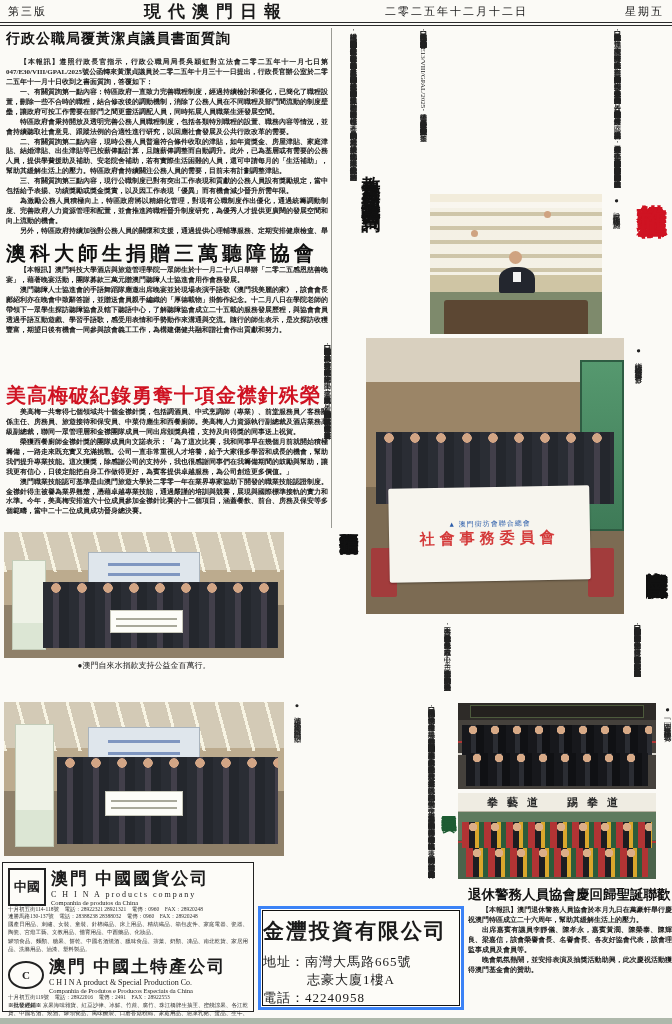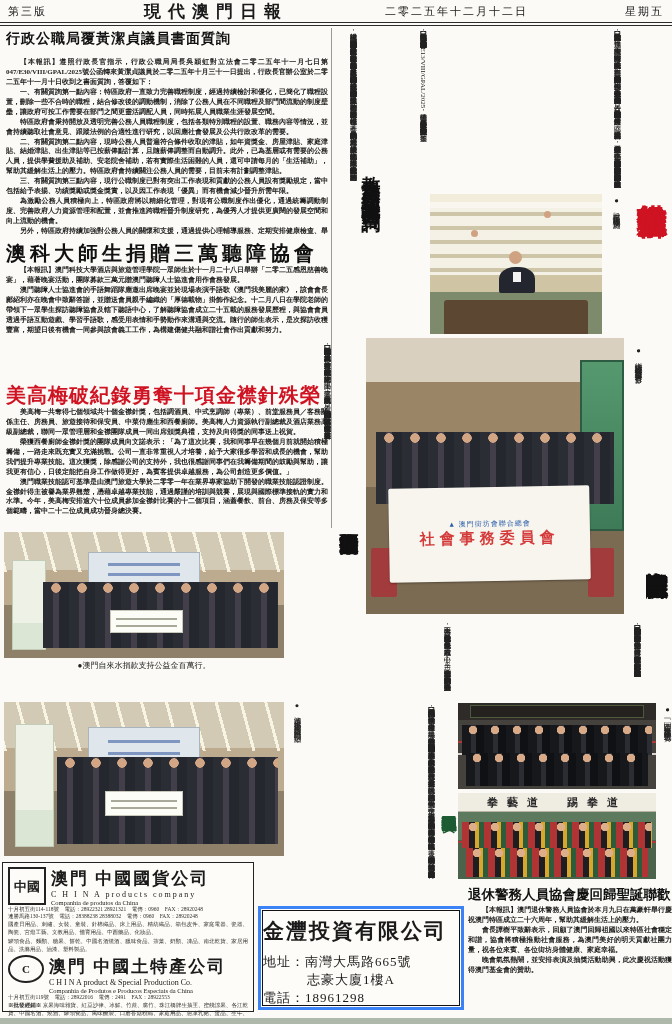--- a/index.html
+++ b/index.html
@@ -64,21 +64,21 @@
       background-size:22px 100%,auto;}
   .ph-kb2{background:linear-gradient(180deg,#5e7a5e 0 55%,#4b634b 55% 100%);}
   .kb-sign{left:0;top:0;width:100%;height:22%;background:#efece2;display:flex;align-items:center;justify-content:center;
            font-weight:bold;color:#2b2b2b;font-size:11px;letter-spacing:9px;white-space:nowrap;box-shadow:inset 0 -1px 0 #b9b4a4;}
   .crowd-color{background-image:
       radial-gradient(circle at 11px 5px,#dcae89 4px,rgba(0,0,0,0) 4.5px),
       repeating-linear-gradient(90deg,#b13434 0 7px,#1d1d22 7px 13px,#d9a62c 13px 17px,#2c5c3a 17px 22px);
       background-size:22px 100%,auto;}
   
   .adbox{position:absolute;border:1px solid #222;background:#fdfcf8;box-sizing:border-box;padding:4px 5px;}
-  .ad-title-row{display:flex;align-items:flex-start;gap:5px;}
+  .ad-title-row{display:flex;align-items:center;gap:5px;}
   .seal{width:34px;height:34px;border:2px solid #222;display:flex;align-items:center;justify-content:center;
         font-weight:bold;font-size:13px;line-height:1;color:#222;}
   .ring-logo{width:32px;height:24px;border:2px solid #222;border-radius:50%;display:flex;align-items:center;
              justify-content:center;font-weight:bold;font-size:11px;color:#222;}
   .ad-cn{font-size:17px;font-weight:bold;letter-spacing:2px;white-space:nowrap;}
   .ad-en{font-size:8px;letter-spacing:2px;white-space:nowrap;}
   .ad-pt{font-size:6.5px;white-space:nowrap;}
   .ad-addr{font-size:5.5px;color:#333;white-space:nowrap;}
   .ad-small{font-size:5.5px;line-height:1.5;color:#333;text-align:justify;}
   .jinfeng{position:absolute;border:3px solid #3b82f6;box-shadow:inset 0 0 0 1px #fff,inset 0 0 0 2px #111;
@@ -210,21 +210,21 @@
     <div class="layer crowd crowd-color" style="left:2%;top:34%;width:96%;height:30%;"></div>
     <div class="layer crowd crowd-color" style="left:4%;top:64%;width:92%;height:34%;"></div>
   </div>
   <div class="abs v vcap" style="left:659px;top:705px;width:13px;height:174px;">●「回歸盃」無毒最強踢拳挑戰賽</div>
   <div class="abs v hl hl-green" style="left:438px;top:704px;width:20px;height:200px;font-size:15px;text-align:center;">無毒最強踢拳挑戰賽圓滿落幕</div>
   <div class="abs v vbody jt" style="left:336px;top:704px;width:100px;height:198px;">【本報訊】為慶祝澳門回歸祖國二十六周年，弘揚愛國愛澳精神，引導青少年建立積極向上、遠離毒品、參與有益身心的體育活動，由中國澳門踢拳總會與拳擊俱樂部合辦的「回歸盃」無毒最強踢拳挑戰賽日前勝利舉行。本屆賽事共設二十六場比賽，參賽者年齡橫跨十二歲至五十歲，生動詮釋了「運動自我不分年齡，百花齊放」的競技理念。參賽選手在擂台上盡情綻放風采，以嚴謹的戰術、頑強的鬥志超越自我，不畏懼對手的強大，堅定信念。本屆賽事兒童組共十五場對決，吸引四至十二歲的小拳手踴躍參戰，比賽採用一分半鐘三回合制，不僅考驗小拳手的體能儲備，更講求臨場的戰術執行。賽後，中國澳門踢拳總會理事長表示，將繼續弘揚體育精神，持續為澳門體育事業發展與青少年健康成長注入動力。</div>
 
   <div class="abs hl" style="left:468px;top:886px;width:204px;font-size:13.5px;">退休警務人員協會慶回歸聖誕聯歡</div>
   <div class="abs body-text" style="left:468px;top:906px;width:204px;height:108px;">
     <p>【本報訊】澳門退休警務人員協會於本月九日在萬豪軒舉行慶祝澳門特區成立二十六周年，幫助其緩解生活上的壓力。</p>
-    <p>會長譚樹平致辭表示，回顧了澳門回歸祖國以來特區社會穩定和諧，協會將積極推動社會服務，為澳門美好的明天貢獻社團力量，祝各位來賓、各位街坊身體健康、家庭幸福。</p>
+    <p>出席嘉賓有議員李靜儀、陳孝永，嘉賓黃潤、陳榮泰、陳輝良、梁嘉信，該會榮譽會長、名譽會長、各友好協會代表，該會理監事成員及會員等。</p>
     <p>晚會氣氛熱鬧，並安排表演及抽獎活動助興，此次慶祝活動獲得澳門基金會的贊助。</p>
   </div>
 
   <div class="adbox" style="left:2px;top:862px;width:252px;height:150px;">
     <div class="ad-title-row">
       <div class="seal">中國</div>
       <div>
         <div class="ad-cn">澳門 中國國貨公司</div>
         <div class="ad-en">C H I N A  products company</div>
         <div class="ad-pt">Companhia de produtos da China</div>
@@ -244,17 +244,17 @@
     </div>
     <div class="ad-addr">十月初五街119號　電話：28922016　電傳：2491　FAX：28922553</div>
     <div class="ad-small"><b>※批發經銷※</b> <span>京果海味雜貨、紅豆沙律、冰鮮、竹蔗、腐竹、珠江橋牌生抽王、蜜餞涼果、各江乾貨、中國名酒、燒酒、罐頭食品、風味醃製、口磨香菇粉絲、家庭用品、急凍乳豬、蛋品、生牛、各類凍家禽、金華火腿、臨安山核桃等。</span></div>
 
   </div>
 
   <div class="jinfeng" style="left:258px;top:906px;width:206px;height:104px;">
     <div class="jf-title">金灃投資有限公司</div>
     <div class="jf-line" style="margin-top:8px;">地址：南灣大馬路665號</div>
     <div class="jf-line" style="margin-left:44px;">志豪大廈1樓A</div>
-    <div class="jf-line">電話：18961298</div>
+    <div class="jf-line">電話：42240958</div>
   </div>
 
   <div class="footband"></div>
 </div>
 
 </body></html>

